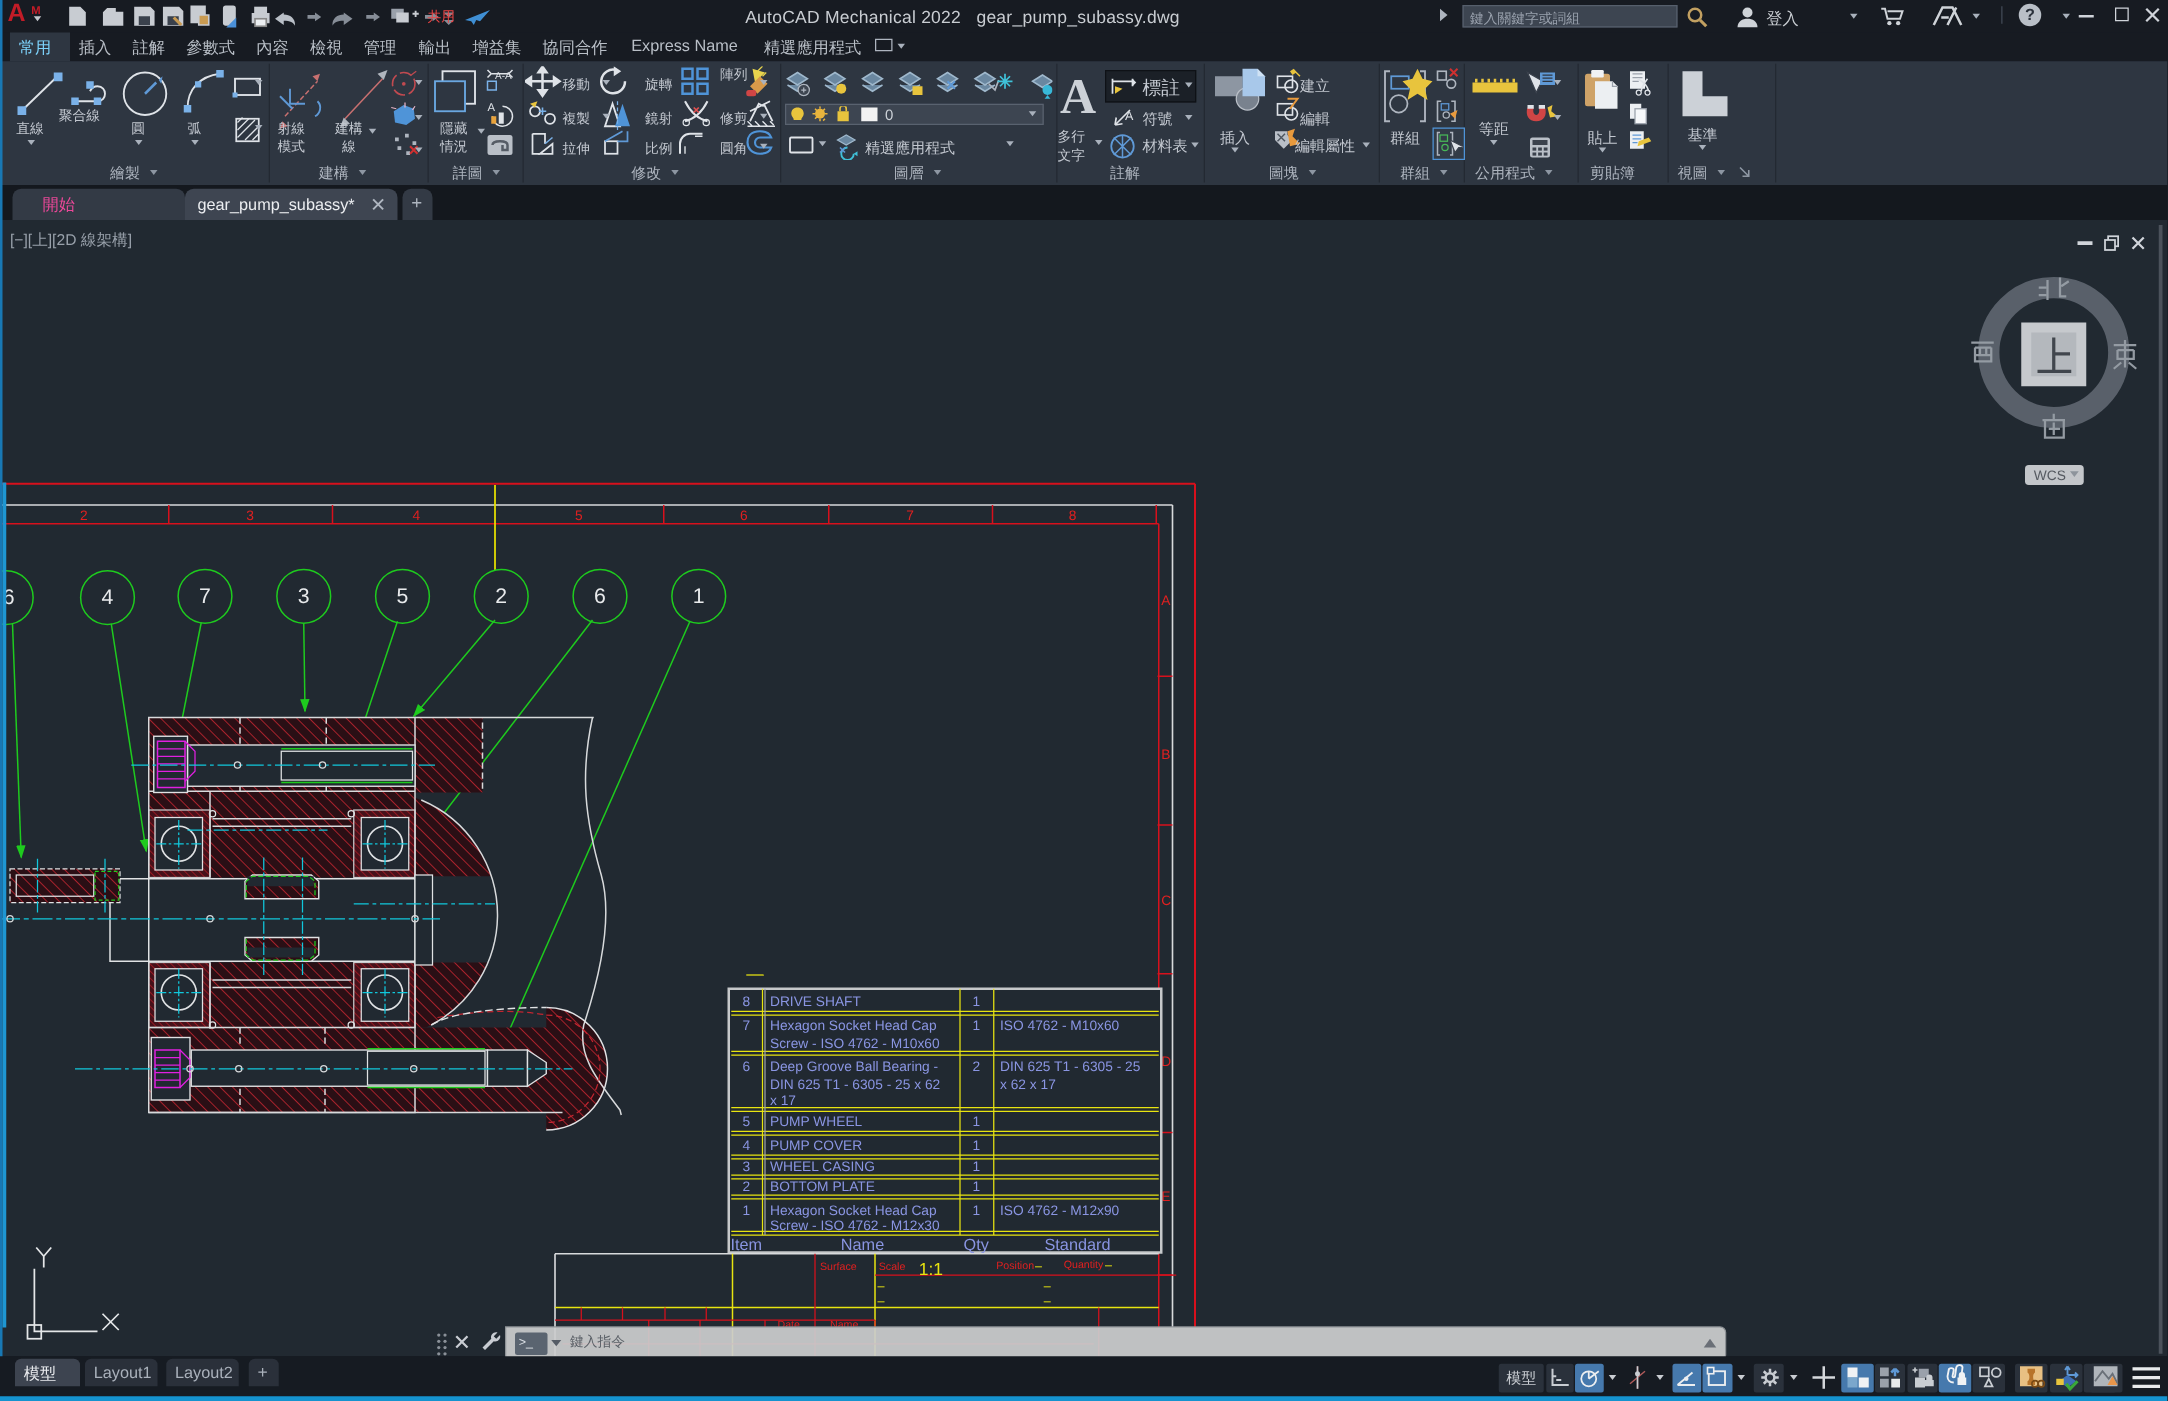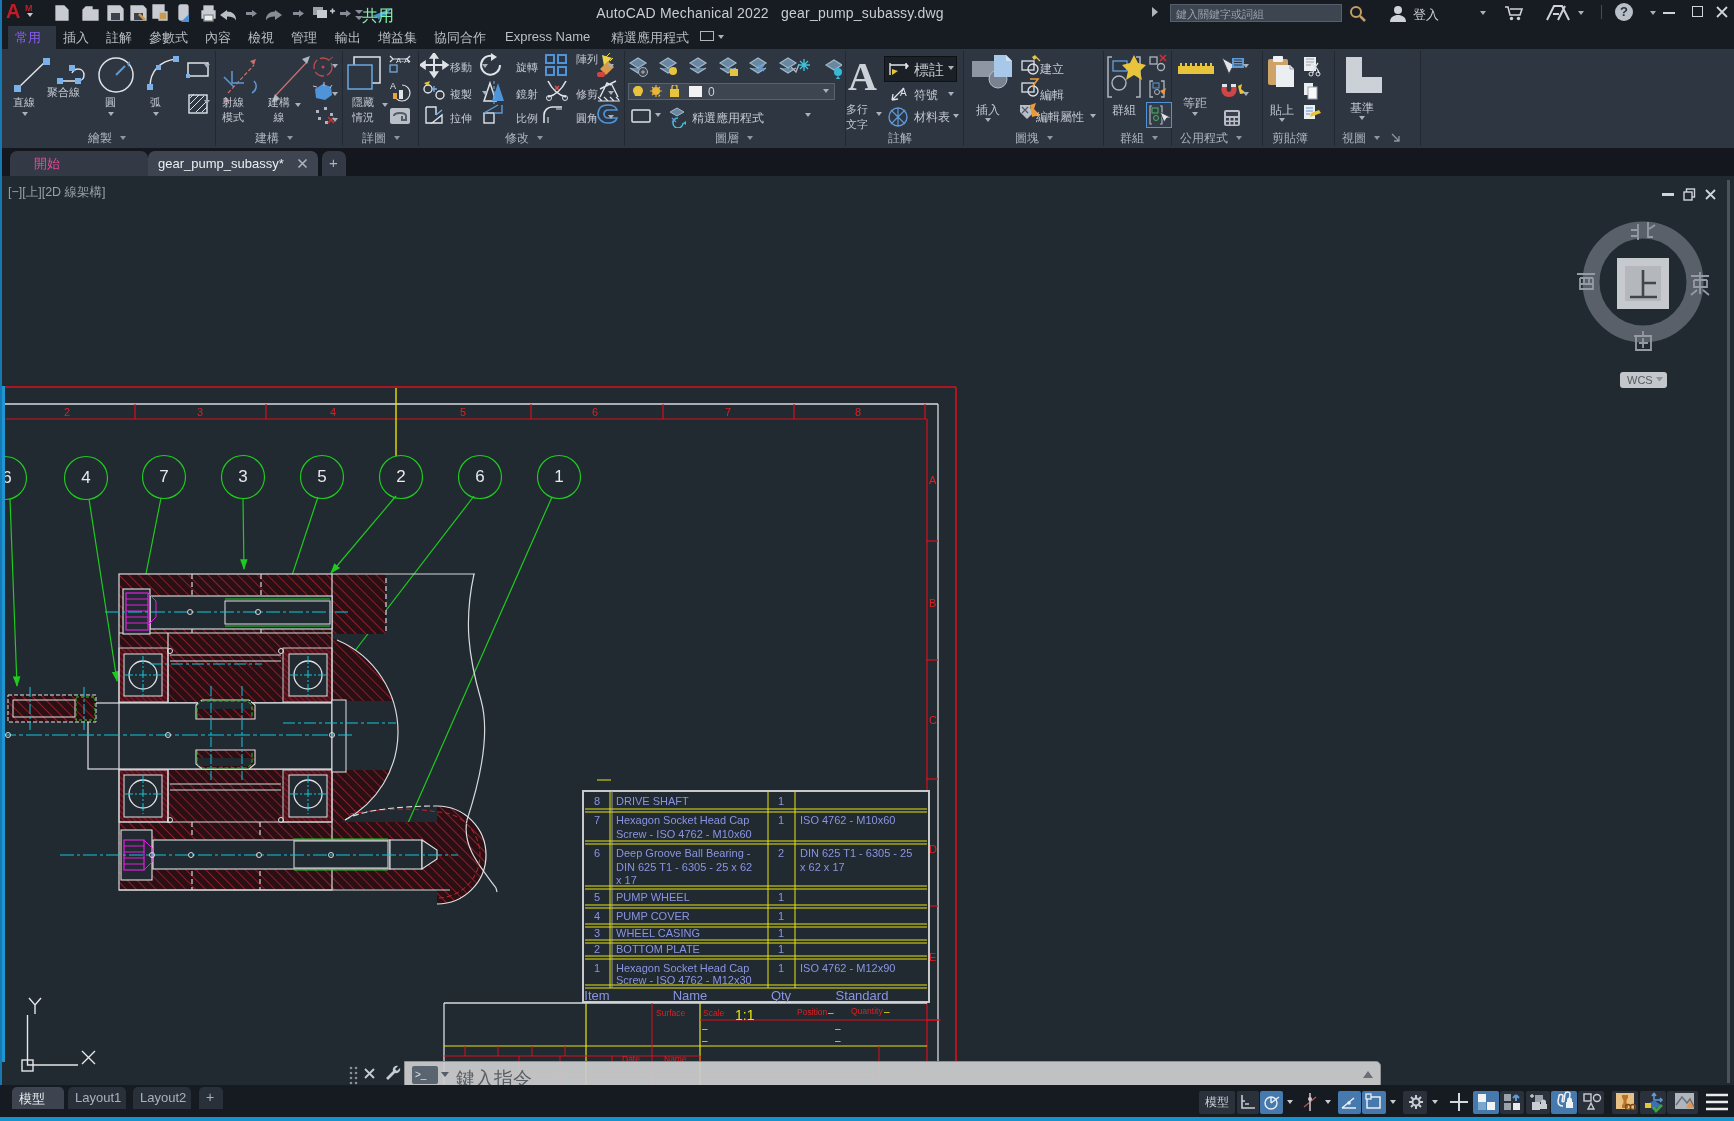--- a/index.html
+++ b/index.html
@@ -54,21 +54,21 @@
 <path d="M243 10 h6 v-2 l5 3.5 l-5 3.5 v-2 h-6 z" fill="#868d97"></path>
 <g transform="translate(260,0)">
       <rect x="3" y="5" width="10" height="8" fill="#9aa1ab"></rect>
       <rect x="7" y="8" width="10" height="8" fill="#c8ccd2"></rect>
       <path d="M20 9 h5 M22.5 6.5 v5" stroke="#c8ccd2" stroke-width="1.5"></path>
     </g>
 <path d="M290 10 h6 v-2 l5 3.5 l-5 3.5 v-2 h-6 z" fill="#868d97"></path>
 <path d="M305 8 h8 l-4 4 z M305 14 h8 l-4 4 z" fill="#868d97"></path>
 <path d="M322 14 l20-8 l-8 9 l-3-1 l-2 4 l-2-3 z" fill="#3f8fd4"></path>
 </svg>
-<div class="a" style="left:362px;top:6px;font-size:16px;color:#86efac">共用</div>
+<div class="a" style="left:342px;top:6px;font-size:11px;color:#ef4444">共用</div>
 
 <div class="a" style="left:560px;top:5px;width:420px;text-align:center;font-size:14px;color:#c9cdd2;letter-spacing:.2px">AutoCAD Mechanical 2022&nbsp;&nbsp;&nbsp;gear_pump_subassy.dwg</div>
 
 <div class="a" style="left:1152px;top:7px;width:0;height:0;border-top:5px solid transparent;border-bottom:5px solid transparent;border-left:6px solid #aeb5bf"></div>
 <div class="a" style="left:1170px;top:4px;width:172px;height:18px;background:#3d4551;border:1px solid #565f6c"></div>
 <div class="a" style="left:1176px;top:7px;font-size:11px;color:#99a1ad">鍵入關鍵字或詞組</div>
 <svg class="a" style="left:1348px;top:4px" width="20" height="20">
     <circle cx="8" cy="8" r="5" fill="none" stroke="#c2a061" stroke-width="2"></circle>
     <path d="M12 12 l5 5" stroke="#c2a061" stroke-width="2.5"></path>
   </svg>
@@ -92,21 +92,21 @@
 <div class="a dn" style="left:1650px;top:11px"></div>
 <div class="a" style="left:1663px;top:12px;width:12px;height:2px;background:#d0d4da"></div>
 <div class="a" style="left:1692px;top:6px;width:11px;height:11px;border:1.5px solid #d0d4da"></div>
 <svg class="a" style="left:1715px;top:5px" width="14" height="14">
     <path d="M2 2 L12 12 M12 2 L2 12" stroke="#d0d4da" stroke-width="1.8"></path>
   </svg>
 
 <div class="a" style="left:0;top:26px;width:1734px;height:23px;background:#171b22"></div>
 <div class="a" style="left:8px;top:26px;width:48px;height:23px;background:#2e3641"></div>
 <div class="a" style="left:0;top:29px;height:17px;width:734px;font-size:13px;color:#b9bfc7;white-space:nowrap">
-<span style="position:absolute;left:15px;color:#8b5cf6">常用</span>
+<span style="position:absolute;left:15px;color:#7dd3fc">常用</span>
 <span style="position:absolute;left:63px">插入</span>
 <span style="position:absolute;left:106px">註解</span>
 <span style="position:absolute;left:149px">參數式</span>
 <span style="position:absolute;left:205px">內容</span>
 <span style="position:absolute;left:248px">檢視</span>
 <span style="position:absolute;left:291px">管理</span>
 <span style="position:absolute;left:335px">輸出</span>
 <span style="position:absolute;left:378px">增益集</span>
 <span style="position:absolute;left:434px">協同合作</span>
 <span style="position:absolute;left:505px">Express Name</span>
@@ -898,21 +898,21 @@
       <circle cx="3" cy="19" r="1.3"></circle>
       <circle cx="8" cy="19" r="1.3"></circle>
     </g>
 <path d="M17 5 l9 9 M26 5 l-9 9" stroke="#c8ccd2" stroke-width="1.8"></path>
 <path d="M38 14 l7-7 c-1-3 2-6 5-5 l-3 3 l2 2 l3-3 c1 3-2 6-5 5 l-7 7 z" fill="#c8ccd2"></path>
 </svg>
 <div class="a" style="left:404px;top:1061px;width:977px;height:28px;background:rgba(203,204,205,0.93);border-radius:0 5px 5px 0;border:1px solid #8e9296"></div>
 <div class="a" style="left:412px;top:1066px;width:26px;height:18px;background:#5a6470;border-radius:2px"></div>
 <div class="a" style="left:415px;top:1068px;color:#dfe3e8;font-size:10px;line-height:14px">&gt;_</div>
 <div class="a" style="left:441px;top:1072px;width:0;height:0;border-left:4px solid transparent;border-right:4px solid transparent;border-top:5px solid #555c66"></div>
-<div class="a" style="left:456px;top:1066px;font-size:19px;color:#5a5f66">鍵入指令</div>
+<div class="a" style="left:456px;top:1066px;font-size:11px;color:#5a5f66">鍵入指令</div>
 <div class="a" style="left:1363px;top:1071px;width:0;height:0;border-left:5px solid transparent;border-right:5px solid transparent;border-bottom:7px solid #6a6f77"></div>
 
 <div class="a" style="left:0;top:1085px;width:1734px;height:33px;background:#161b22"></div>
 <div class="a" style="left:12px;top:1087px;width:52px;height:22px;background:#3d4450;border-radius:5px 5px 0 0"></div>
 <div class="a" style="left:19px;top:1090px;font-size:13px;color:#e8eaed">模型</div>
 <div class="a" style="left:68px;top:1087px;width:58px;height:22px;background:#2a303a;border-radius:5px 5px 0 0"></div>
 <div class="a" style="left:75px;top:1090px;font-size:13px;color:#aab1bb">Layout1</div>
 <div class="a" style="left:133px;top:1087px;width:58px;height:22px;background:#2a303a;border-radius:5px 5px 0 0"></div>
 <div class="a" style="left:140px;top:1090px;font-size:13px;color:#aab1bb">Layout2</div>
 <div class="a" style="left:199px;top:1087px;width:24px;height:22px;background:#2a303a;border-radius:5px 5px 0 0"></div>

